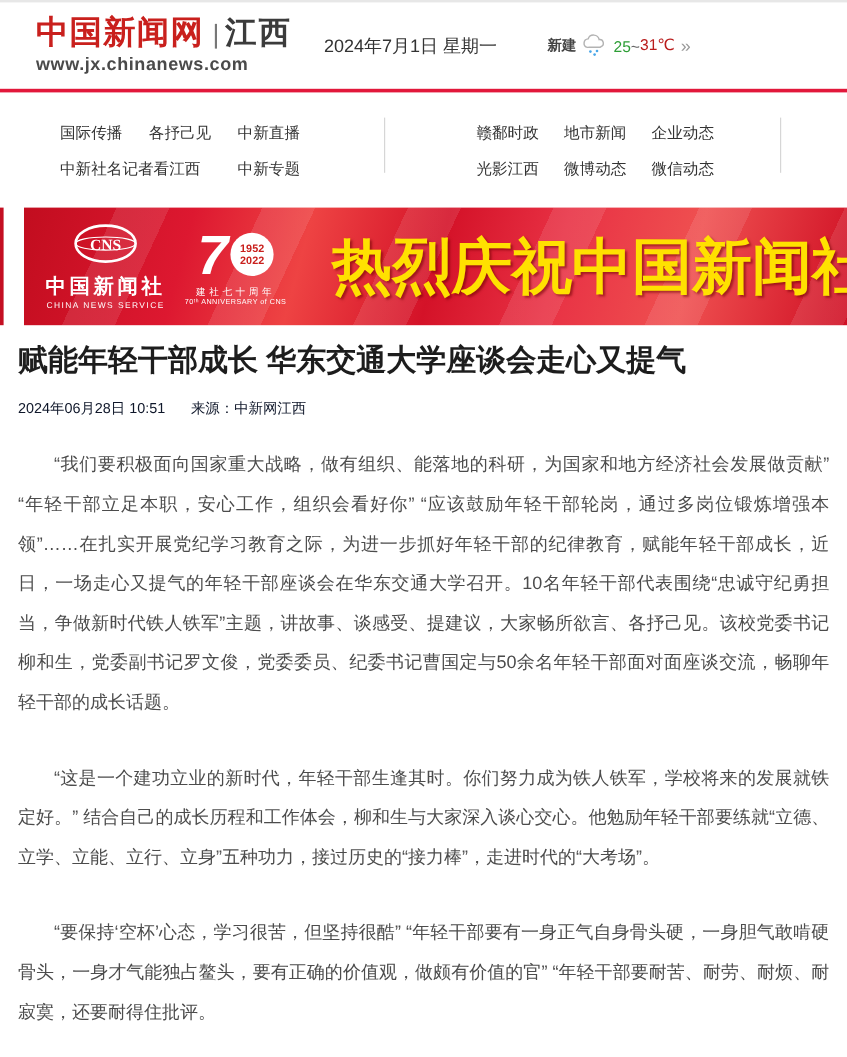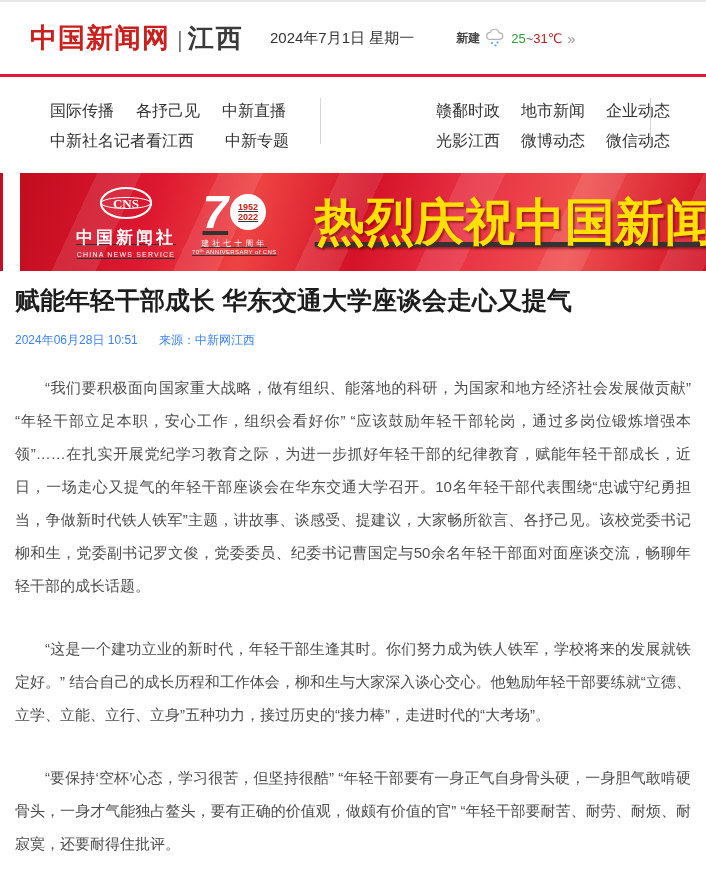--- a/index.html
+++ b/index.html
@@ -32,40 +32,39 @@
   .temp-low { font-size:13px; margin-left:3px; }
   .temp-sep { font-size:13px; color:#666; }
   .temp-high { font-size:13px; }
   .weather-more { font-size:15px; color:#9a9a9a; margin-left:5px; }
 
   .red-rule { height:3px; background:#e2183b; }
 
   
   .main-nav { position:relative; height:86px; padding:19px 0 0 50px; display:flex; }
   .nav-row { display:flex; align-items:center; height:30px; }
-  .nav-link { font-size:16px; color:#333; white-space:nowrap; cursor:pointer; }
+  .nav-link { font-size:13px; color:#333; white-space:nowrap; cursor:pointer; }
   .left-block .r1 .nav-link { margin-right:22px; }
   .left-block .r2 .nav-link { margin-right:31px; }
   .right-block { margin-left:116px; }
   .right-block .nav-link { margin-right:21px; }
   .v-divider { position:absolute; top:21px; width:1px; height:46px; background:#d6d6d6; }
   .v-divider.d1 { left:320px; }
   .v-divider.d2 { left:650px; }
 
   
   .banner-wrap { position:relative; width:706px; height:108px; margin-top:6px; }
   .edge-sliver { position:absolute; left:0; top:4px; width:3px; height:98px; background:#c40f22; }
   .banner {
     position:absolute; left:20px; top:4px; right:0; height:98px;
     background:
       repeating-linear-gradient(115deg, rgba(255,255,255,0) 0 70px, rgba(255,255,255,.10) 70px 110px),
       linear-gradient(105deg,#c20d1f 0%,#dd1830 20%,#ee4343 34%,#d41228 50%,#e83144 64%,#ef5050 80%,#cf0f24 100%);
     display:flex; align-items:center; overflow:hidden; cursor:pointer;
-    padding-left:56px;
-    text-decoration:underline;
+    padding-left:18px;
   }
   .cns-block { color:#fff; text-align:center; flex:0 0 auto; }
   .cns-name-cn { font-family:"Liberation Serif","DejaVu Serif",serif; font-size:17px; font-weight:bold; letter-spacing:3px; margin-top:2px; }
   .cns-name-en { font-size:7px; letter-spacing:1.2px; margin-top:2px; }
   .anniv-block { color:#fff; margin-left:16px; text-align:center; flex:0 0 auto; }
   .anniv-70 { display:flex; align-items:center; justify-content:center; }
   .anniv-7 { font-size:46px; font-weight:bold; font-style:italic; line-height:1; }
   .anniv-0 {
     width:36px; height:36px; border-radius:50%; background:#fff; margin-left:2px;
     display:flex; flex-direction:column; align-items:center; justify-content:center;
@@ -80,40 +79,41 @@
     letter-spacing:0px;
   }
 
   
   .breadcrumb { padding:26px 15px 10px 15px; font-size:13px; color:#3d3d3d; }
   .crumb-link { cursor:pointer; }
 
   
   .article { padding:0 15px; }
   .article-title { font-size:25px; font-weight:bold; color:#1d1d1d; line-height:1.4; margin-top:6px; }
-  .article-meta { margin-top:14px; font-size:12px; color:#3b82f6; }
+  .article-meta { margin-top:14px; font-size:12px; color:#0f172a; }
   .article-meta .src { margin-left:18px; }
   .article-body { margin-top:22px; }
   .article-body p {
     font-size:15px; color:#4c4c4c; line-height:33px;
     text-indent:2em; margin-bottom:30px; text-align:justify;
   }
 </style>
 </head>
 <body>
 
 <div class="page">
 
   <header class="site-header">
     <div class="logo-area">
       <div class="logo-line">
         <span class="logo-brand">中国新闻网</span>
         <span class="logo-sep">|</span>
         <span class="logo-region">江西</span>
       </div>
+      <div class="logo-url">www.jx.chinanews.com</div>
     </div>
     <div class="header-date">2024年7月1日 星期一</div>
     <div class="weather">
       <span class="weather-city">新建</span>
       <span>
         <svg width="24" height="22" viewBox="0 0 24 22">
           <path d="M5.5,12.5 a3.6,3.6 0 0 1 0.6,-7.1 a4.8,4.8 0 0 1 9.2,0.6 a3.1,3.1 0 0 1 1.4,6.0 q-0.6,0.4 -1.5,0.4 h-8 q-1,0 -1.7,0.1 z" fill="#ffffff" stroke="#b3b3b3" stroke-width="1.2"></path>
           <circle cx="8" cy="16" r="1.1" fill="#4aa7e8"></circle>
           <circle cx="11.5" cy="18.5" r="1.1" fill="#4aa7e8"></circle>
           <circle cx="13.5" cy="15.5" r="1.1" fill="#4aa7e8"></circle>

